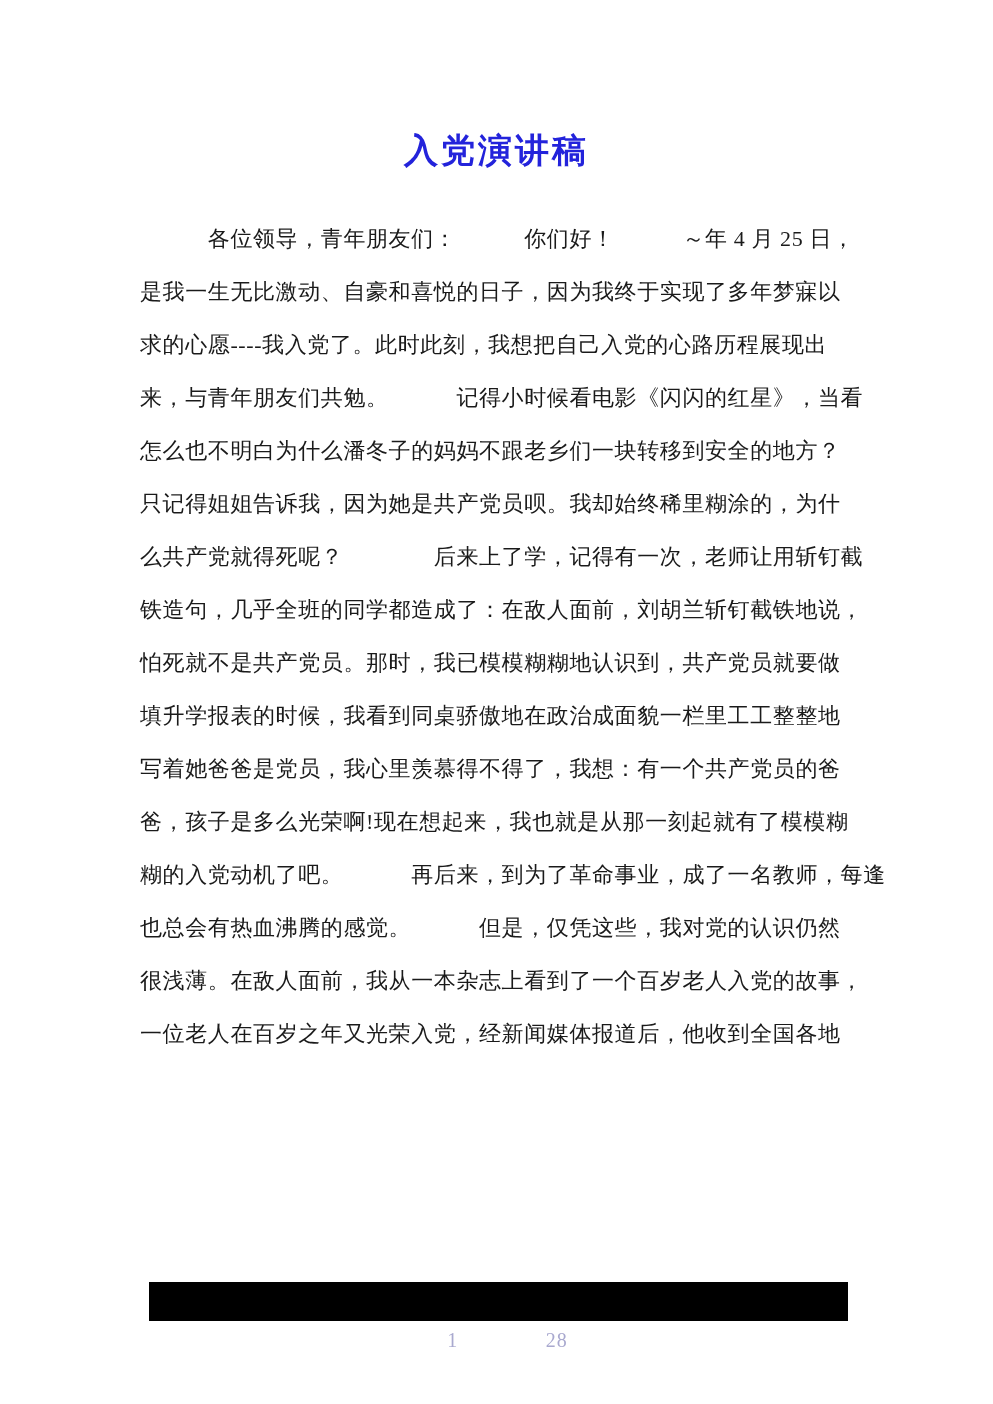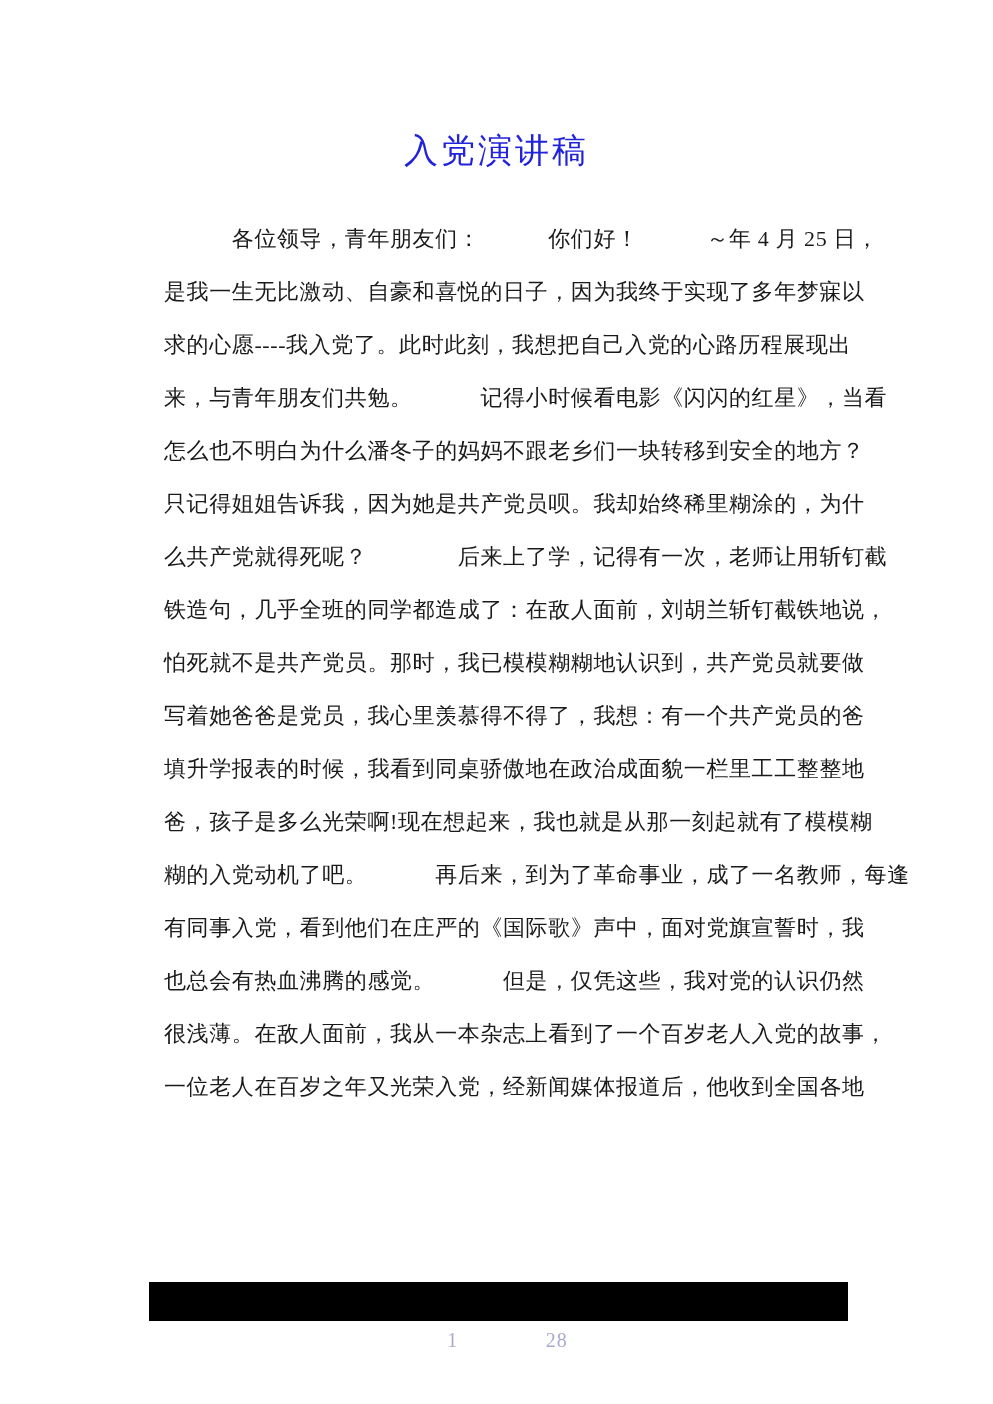--- a/index.html
+++ b/index.html
@@ -15,29 +15,29 @@
     font-family: "Liberation Serif", "DejaVu Serif", serif;
   }
   .doc-title {
     position: absolute;
     top: 128px;
     left: 0;
     width: 993px;
     margin: 0;
     text-align: center;
     font-family: "DejaVu Sans", "Liberation Sans", sans-serif;
-    font-weight: normal;
+    font-weight: bold;
     font-size: 34px;
     letter-spacing: 3px;
     color: #2323db;
   }
   .doc-body {
     position: absolute;
     top: 212px;
-    left: 164px;
+    left: 140px;
     width: 740px;
     font-size: 22px;
     line-height: 53px;
     letter-spacing: 0.6px;
     color: #1a1a1a;
   }
   .text-line {
     white-space: pre;
     height: 53px;
   }
@@ -69,25 +69,24 @@
 <div class="doc-body">
   <div class="text-line">　　　各位领导，青年朋友们：　　　你们好！　　　～年 4 月 25 日，</div>
   <div class="text-line">是我一生无比激动、自豪和喜悦的日子，因为我终于实现了多年梦寐以</div>
   <div class="text-line">求的心愿----我入党了。此时此刻，我想把自己入党的心路历程展现出</div>
   <div class="text-line">来，与青年朋友们共勉。　　　记得小时候看电影《闪闪的红星》，当看</div>
   <div class="text-line">怎么也不明白为什么潘冬子的妈妈不跟老乡们一块转移到安全的地方？</div>
   <div class="text-line">只记得姐姐告诉我，因为她是共产党员呗。我却始终稀里糊涂的，为什</div>
   <div class="text-line">么共产党就得死呢？　　　　后来上了学，记得有一次，老师让用斩钉截</div>
   <div class="text-line">铁造句，几乎全班的同学都造成了：在敌人面前，刘胡兰斩钉截铁地说，</div>
   <div class="text-line">怕死就不是共产党员。那时，我已模模糊糊地认识到，共产党员就要做</div>
+  <div class="text-line">填升学报表的时候，我看到同桌骄傲地在政治成面貌一栏里工工整整地</div>
   <div class="text-line">写着她爸爸是党员，我心里羡慕得不得了，我想：有一个共产党员的爸</div>
-  <div class="text-line">填升学报表的时候，我看到同桌骄傲地在政治成面貌一栏里工工整整地</div>
   <div class="text-line">爸，孩子是多么光荣啊!现在想起来，我也就是从那一刻起就有了模模糊</div>
   <div class="text-line">糊的入党动机了吧。　　　再后来，到为了革命事业，成了一名教师，每逢</div>
-  <div class="text-line">有同事入党，看到他们在庄严的《国际歌》声中，面对党旗宣誓时，我</div>
   <div class="text-line">也总会有热血沸腾的感觉。　　　但是，仅凭这些，我对党的认识仍然</div>
   <div class="text-line">很浅薄。在敌人面前，我从一本杂志上看到了一个百岁老人入党的故事，</div>
   <div class="text-line">一位老人在百岁之年又光荣入党，经新闻媒体报道后，他收到全国各地</div>
 </div>
 
 <div class="footer-bar">
   <span>
     <span>第</span><span class="page-num">1</span><span> 页 / 总共</span><span class="page-num">28</span><span> 页</span>
   </span>
 </div>

